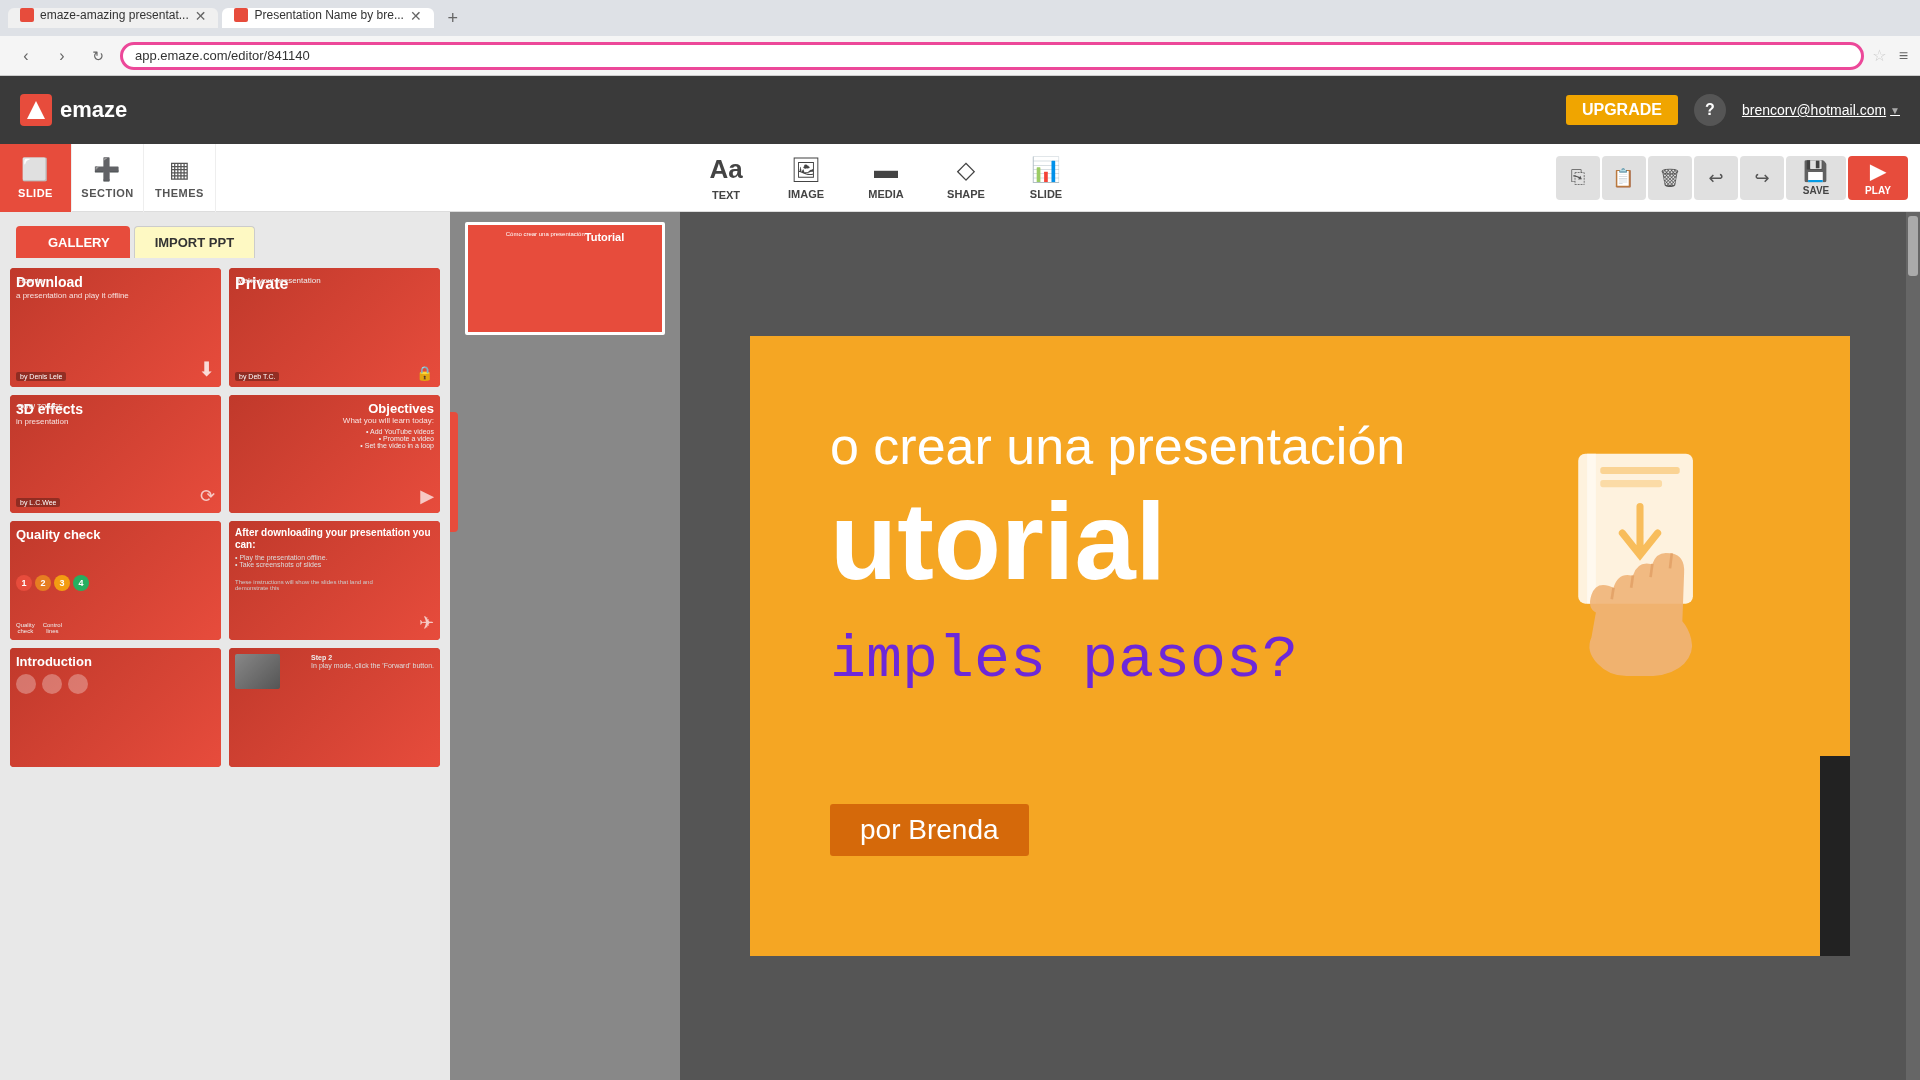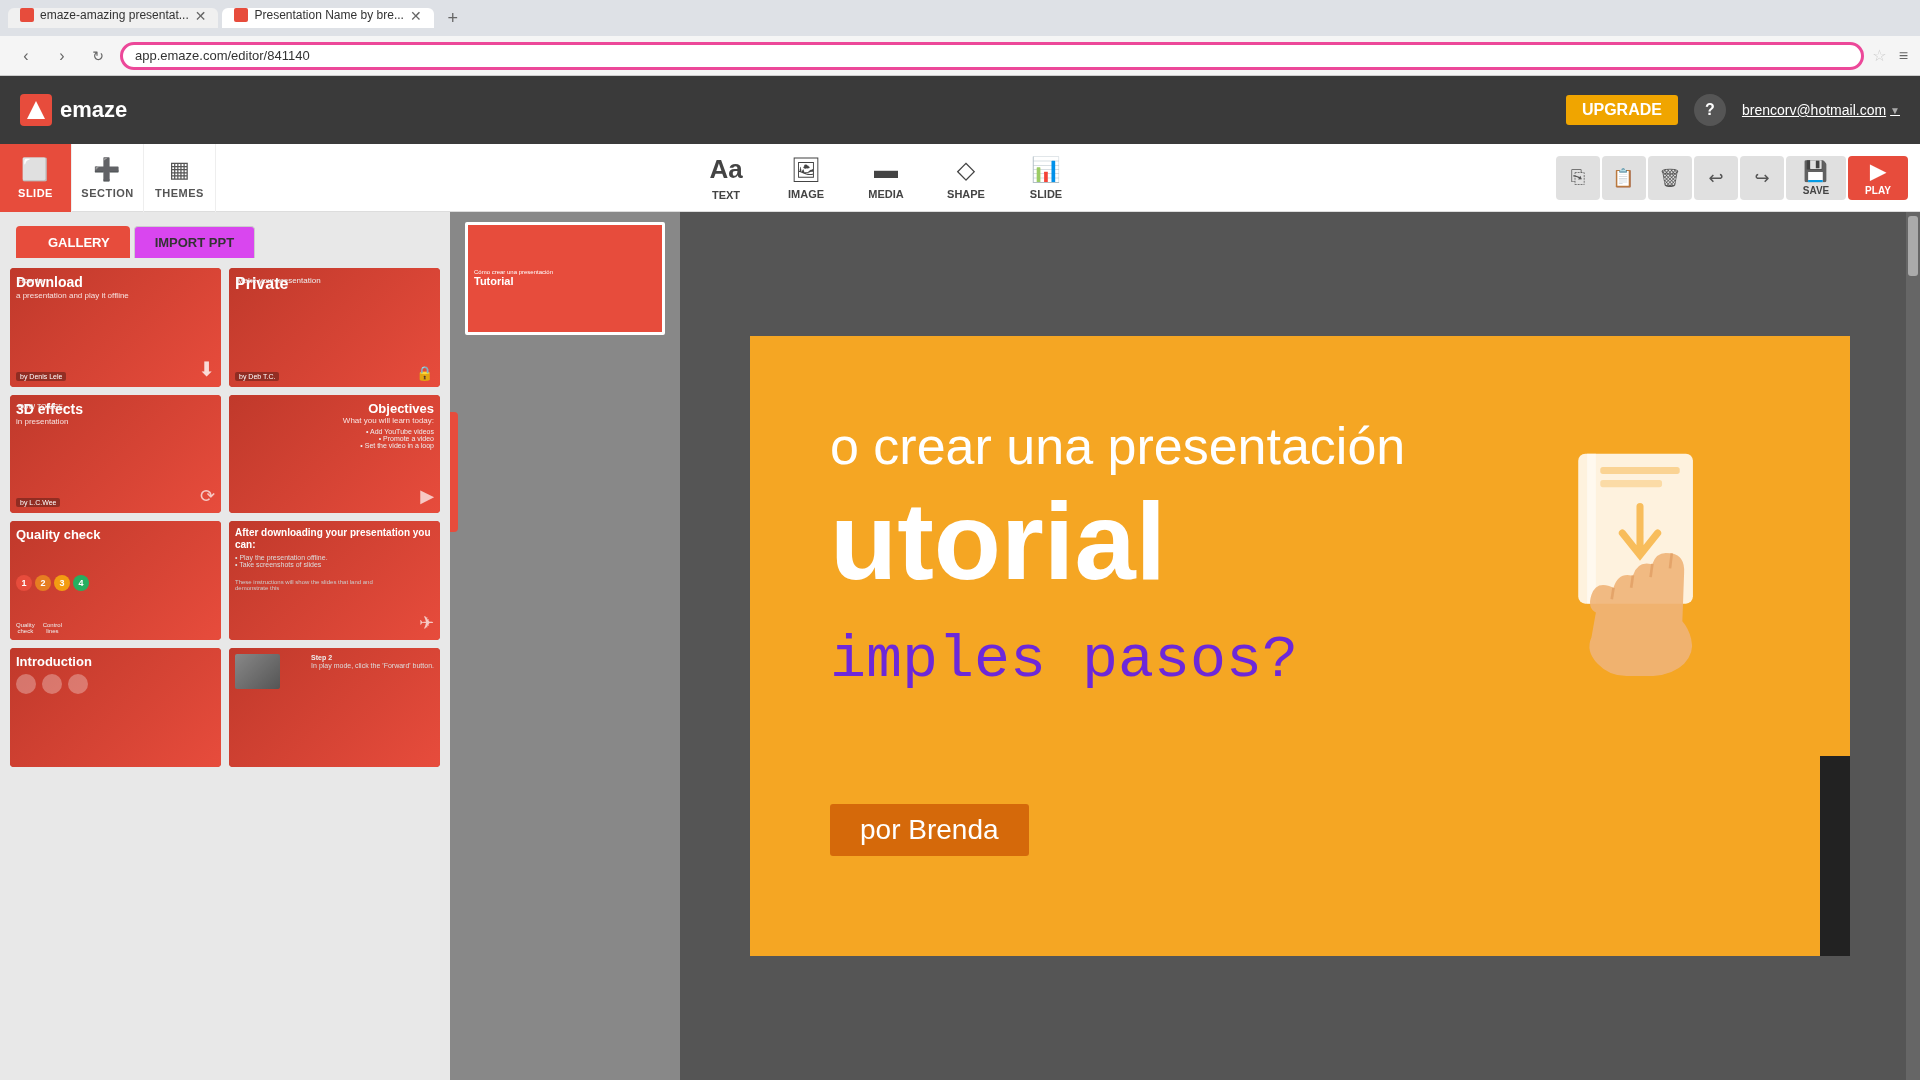--- a/index.html
+++ b/index.html
@@ -49,21 +49,21 @@
     .play-icon { font-size: 20px; }
 
     
     .main-layout { display: flex; height: calc(1080px - 36px - 40px - 68px - 68px); }
 
     
     .sidebar-panel { width: 450px; background: #e8e8e8; flex-shrink: 0; display: flex; flex-direction: column; z-index: 10; }
     .sidebar-tabs { display: flex; padding: 14px 16px 0; gap: 4px; background: #e8e8e8; }
     .sidebar-tab { padding: 8px 20px; font-size: 13px; font-weight: bold; cursor: pointer; border-radius: 4px 4px 0 0; border: none; }
     .sidebar-tab.active { background: #e74c3c; color: #fff; padding-left: 32px; }
-    .sidebar-tab.inactive { background: #d946ef; color: #333; border: 1px solid #ccc; border-bottom: none; }
+    .sidebar-tab.inactive { background: #fef9c3; color: #333; border: 1px solid #ccc; border-bottom: none; }
     .sidebar-content { flex: 1; overflow-y: auto; padding: 10px; background: #e8e8e8; }
     .slides-grid { display: grid; grid-template-columns: 1fr 1fr; gap: 8px; }
     .slide-thumb { background: #c0392b; border-radius: 4px; overflow: hidden; cursor: pointer; position: relative; }
     .slide-thumb-inner { width: 100%; aspect-ratio: 16/9; background: #c0392b; display: flex; align-items: center; justify-content: center; position: relative; overflow: hidden; font-size: 10px; color: #fff; }
 
     
     .thumb-download { background: linear-gradient(135deg, #c0392b 0%, #e74c3c 100%); }
     .thumb-private { background: linear-gradient(135deg, #c0392b 0%, #e74c3c 100%); }
     .thumb-3d { background: linear-gradient(135deg, #c0392b 0%, #e74c3c 100%); }
     .thumb-objectives { background: linear-gradient(135deg, #c0392b 0%, #e74c3c 100%); text-align: right; }
@@ -98,21 +98,21 @@
     .thumb-subtitle { font-size: 8px; color: rgba(255,255,255,0.85); line-height: 1.2; }
     .thumb-badge { background: rgba(0,0,0,0.3); color: #fff; font-size: 7px; padding: 1px 4px; border-radius: 2px; display: inline-block; }
     .thumb-circle-icons { display: flex; gap: 3px; margin-top: 2px; }
     .thumb-circle { width: 16px; height: 16px; border-radius: 50%; display: flex; align-items: center; justify-content: center; font-size: 9px; font-weight: bold; color: #fff; }
     .c1 { background: #e74c3c; }
     .c2 { background: #e67e22; }
     .c3 { background: #f39c12; }
     .c4 { background: #27ae60; }
 
     
-    .mini-text { position: absolute; inset: 0; display: flex; flex-direction: column; justify-content: center; padding: 6px; }
+    .mini-text { position: absolute; inset: 0; display: flex; flex-direction: row; justify-content: center; padding: 6px; }
     .mini-t1 { font-size: 6px; color: #fff; }
     .mini-t2 { font-size: 11px; color: #fff; font-weight: bold; }
 
     
     .side-accent { position: absolute; left: 0; top: 200px; width: 8px; height: 120px; background: #e74c3c; border-radius: 0 4px 4px 0; }
 
     .scrollbar-area { position: absolute; right: 0; top: 0; bottom: 0; width: 14px; background: #666; display: flex; flex-direction: column; align-items: center; padding: 4px 0; }
     .scroll-thumb { width: 10px; height: 60px; background: #aaa; border-radius: 3px; }
   </style>
 </head>

